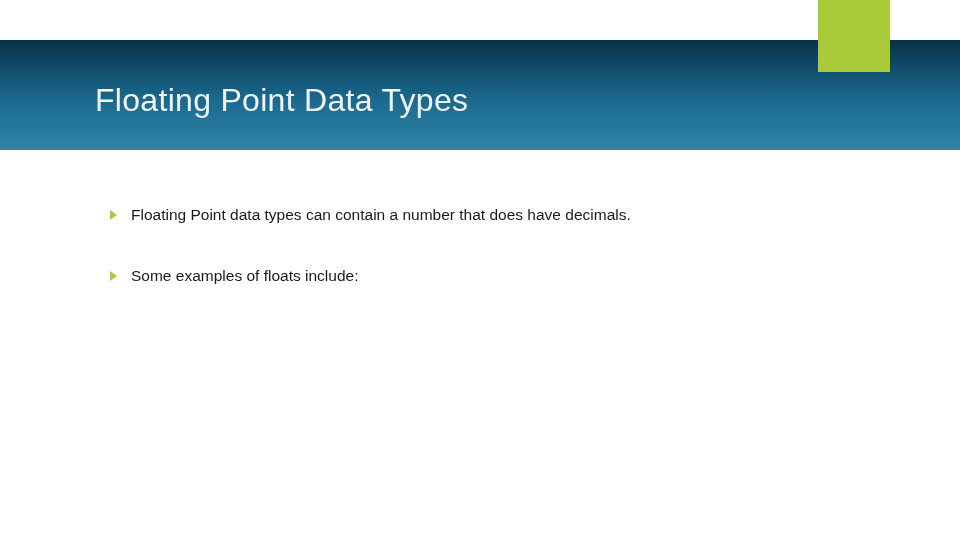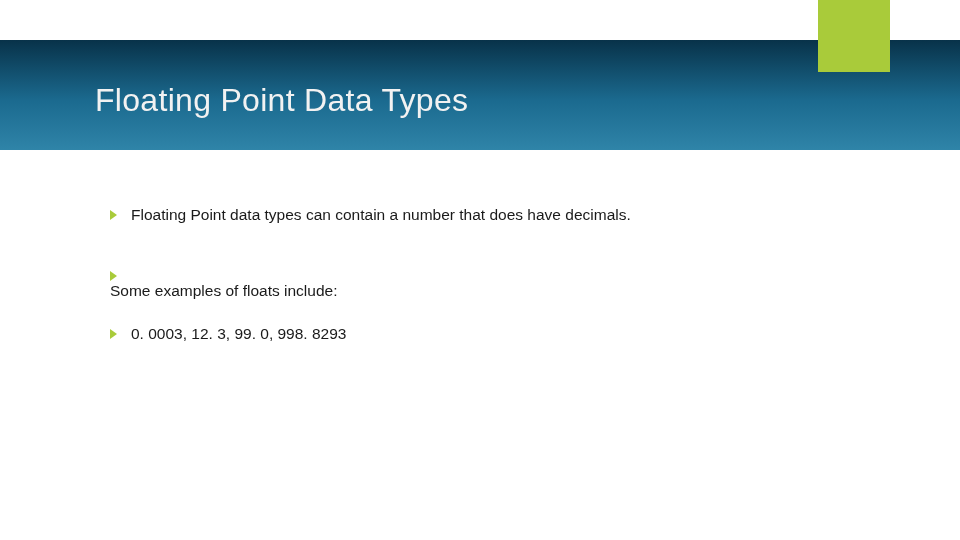--- a/index.html
+++ b/index.html
@@ -39,21 +39,21 @@
     width: 760px;
   }
   .bullet-row {
     display: flex;
     align-items: flex-start;
     color: #1a1a1a;
     font-size: 15.5px;
     line-height: 1.35;
   }
   .bullet-row.gap-large { margin-bottom: 40px; }
-  .bullet-row.gap-small { margin-bottom: 22px; flex-direction: column; }
+  .bullet-row.gap-small { margin-bottom: 22px; }
   .bullet-icon {
     display: inline-block;
     width: 0;
     height: 0;
     border-left: 7px solid #a9cb3a;
     border-top: 5px solid transparent;
     border-bottom: 5px solid transparent;
     margin-right: 14px;
     margin-top: 5px;
     flex: 0 0 auto;
@@ -85,20 +85,16 @@
     <div class="bullet-row gap-large">
       <span class="bullet-icon"></span>
       <span class="bullet-text">Floating Point data types can contain a number that does have decimals.</span>
     </div>
 
     <div class="bullet-row gap-small">
       <span class="bullet-icon"></span>
       <span class="bullet-text">Some examples of floats include:</span>
     </div>
 
-    <div class="bullet-row gap-large">
-      <span class="bullet-icon"></span>
-      <span class="bullet-text">0. 0003, 12. 3, 99. 0, 998. 8293</span>
-    </div>
 
 
   </div>
 </div>
 
 </body></html>

